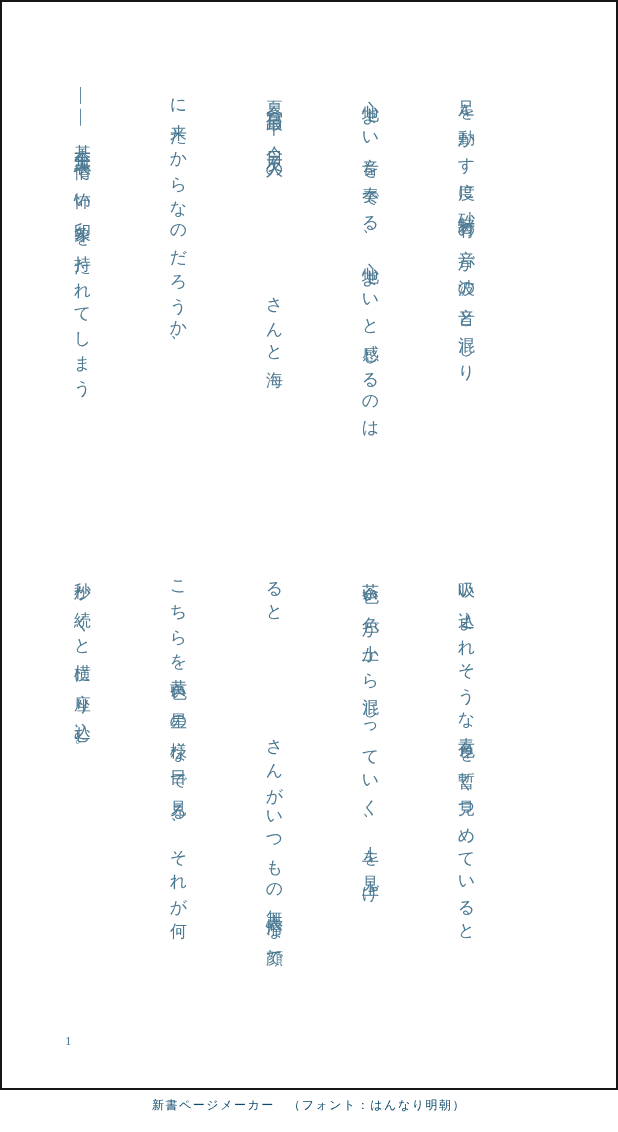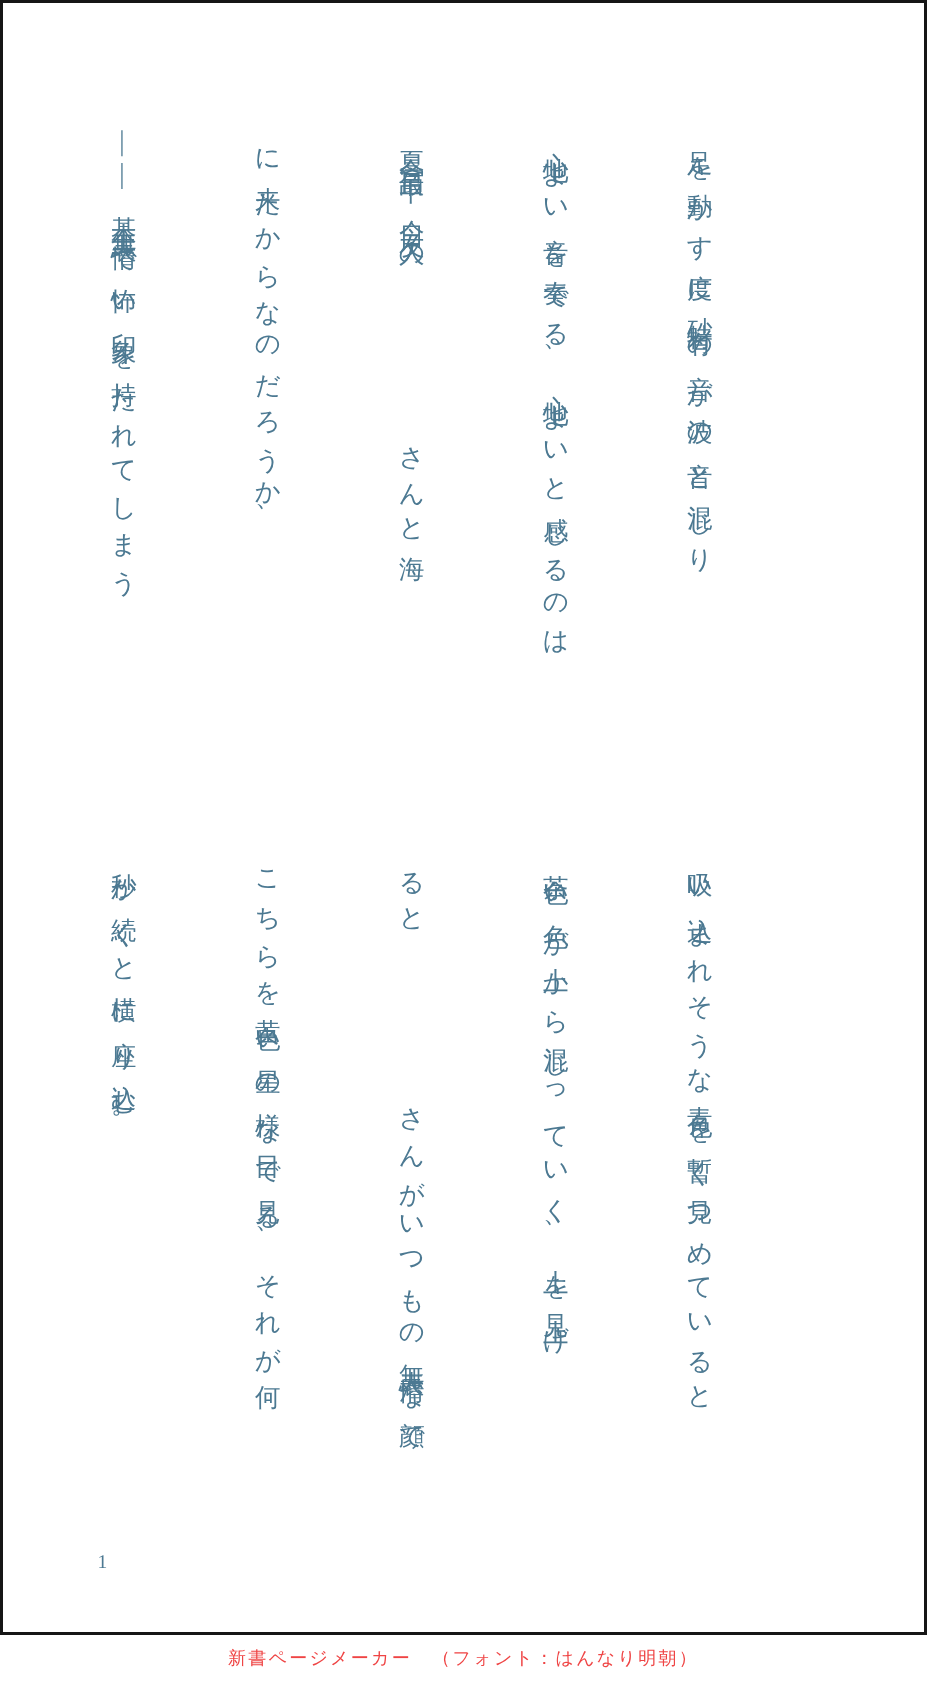--- a/index.html
+++ b/index.html
@@ -36,21 +36,21 @@
     position:absolute;
     left:65px;top:1033px;
     color:#4c7992;
     font-size:13px;
   }
   .footer-caption{
     position:absolute;
     left:0;top:1097px;
     width:618px;
     text-align:center;
-    color:#ef4444;
+    color:#0c4a6e;
     font-size:12px;
     letter-spacing:1.5px;
   }
 </style>
 </head>
 <body>
 
 <div class="sheet">
 
   <div class="page-frame"></div>

